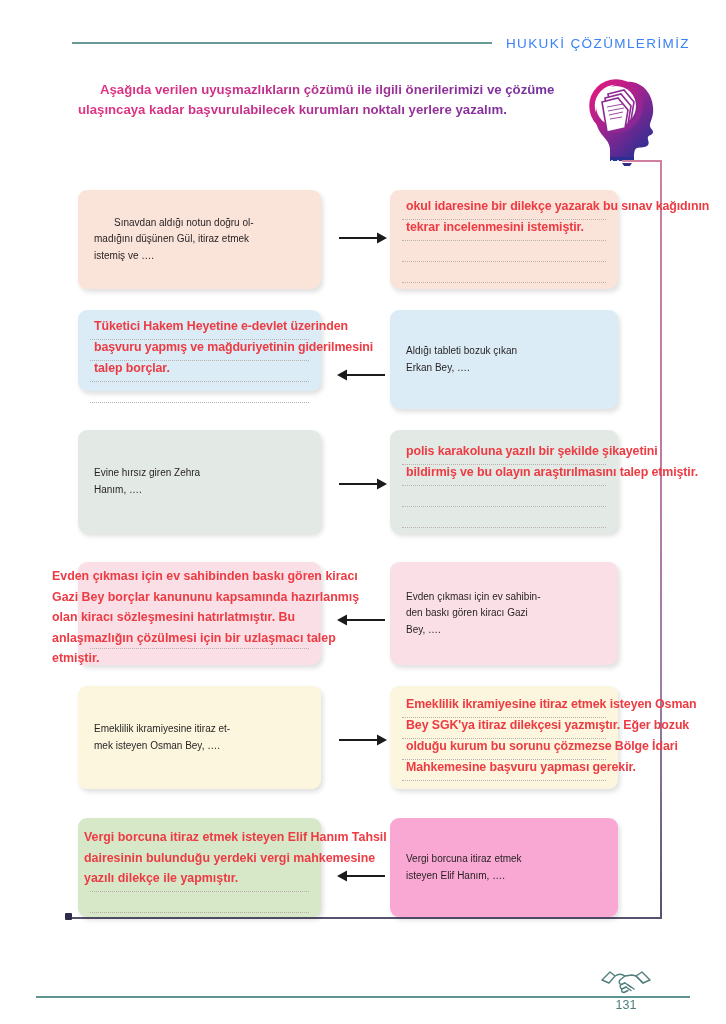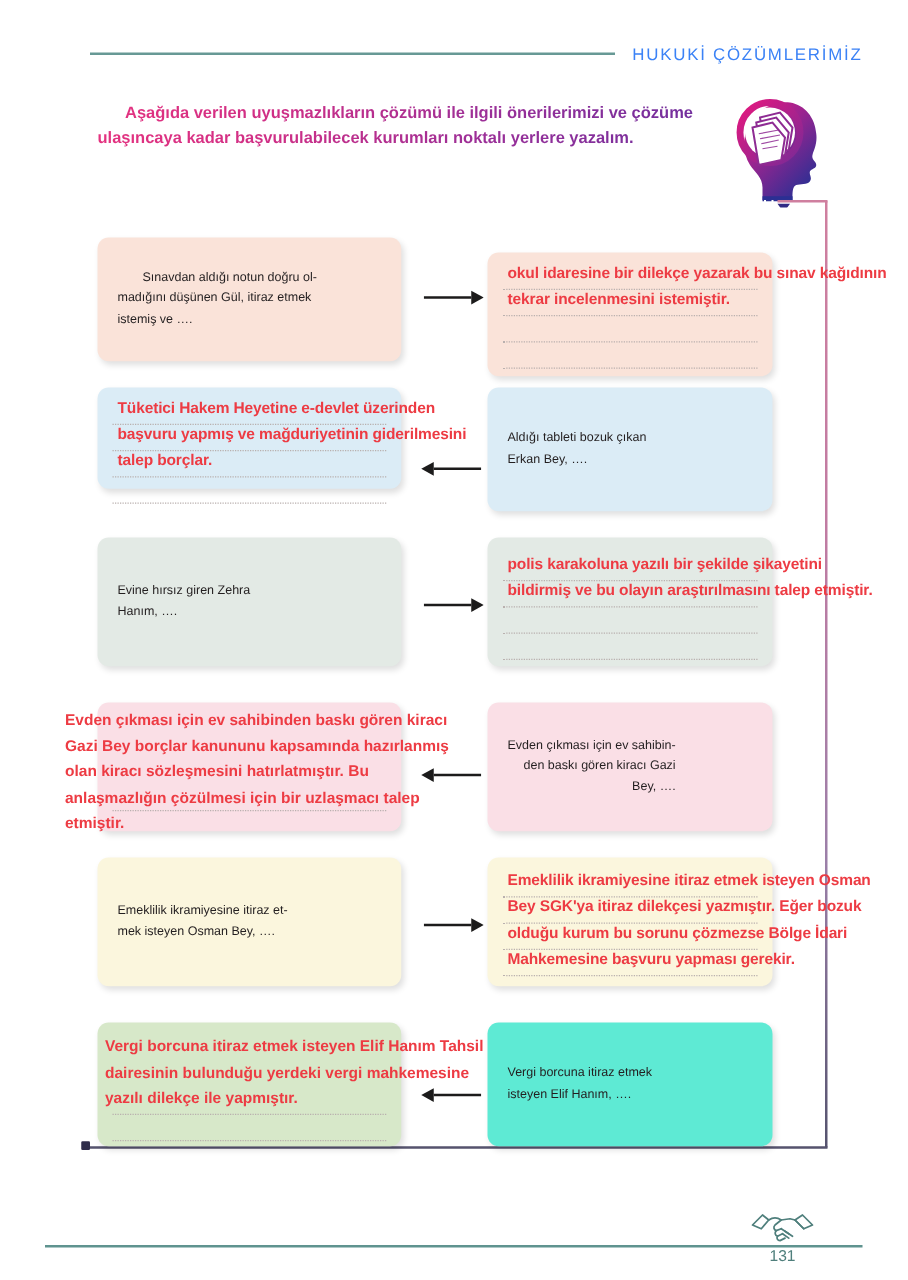--- a/index.html
+++ b/index.html
@@ -272,21 +272,21 @@
         <span class="noindent">madığını düşünen Gül, itiraz etmek</span><br>
         <span>istemiş ve ….</span>
       </div>
     </div>
     <div class="arrow" style="left:338px;top:38px;width:50px;">
       <svg width="48" height="14" viewBox="0 0 48 14">
           <line x1="0" y1="7" x2="38" y2="7" stroke="#1c1b1b" stroke-width="2"></line>
           <polygon points="38,1.5 48,7 38,12.5" fill="#1c1b1b"></polygon>
         </svg>
     </div>
-    <div class="card card-answer" style="left:390px;top:12px;width:228px;height:99px;background:#fae3d9;">
+    <div class="card card-answer" style="left:390px;top:0;width:228px;height:99px;background:#fae3d9;">
       <div class="rule-line">
           <span class="hand">okul idaresine bir dilekçe yazarak bu sınav kağıdının</span>
         </div>
       <div class="rule-line">
           <span class="hand">tekrar incelenmesini istemiştir.</span>
         </div>
       <div class="rule-line">
           <span class="hand"></span>
         </div>
       <div class="rule-line">
@@ -363,21 +363,21 @@
       <span>olan kiracı sözleşmesini hatırlatmıştır. Bu</span><br>
       <span>anlaşmazlığın çözülmesi için bir uzlaşmacı talep</span><br>
       <span>etmiştir.</span>
     </div>
     <div class="arrow" style="left:334px;top:48px;width:52px;">
       <svg width="50" height="14" viewBox="0 0 50 14">
           <line x1="12" y1="7" x2="50" y2="7" stroke="#1c1b1b" stroke-width="2"></line>
           <polygon points="12,1.5 2,7 12,12.5" fill="#1c1b1b"></polygon>
         </svg>
     </div>
-    <div class="card card-prompt" style="left:390px;top:0;width:228px;height:103px;background:#fadfe6;text-align:right;">
+    <div class="card card-prompt" style="left:390px;top:0;width:228px;height:103px;background:#fadfe6;">
       <div class="prompt-text noindent">
         <span>Evden çıkması için ev sahibin-</span><br>
         <span>den baskı gören kiracı Gazi</span><br>
         <span>Bey, ….</span>
       </div>
     </div>
   </div>
 
   <div class="row" style="top:686px;height:105px;">
     <div class="card card-prompt" style="left:78px;top:0;width:243px;height:103px;background:#fbf6dd;">
@@ -417,21 +417,21 @@
       <span>Vergi borcuna itiraz etmek isteyen Elif Hanım Tahsil</span><br>
       <span>dairesinin bulunduğu yerdeki vergi mahkemesine</span><br>
       <span>yazılı dilekçe ile yapmıştır.</span>
     </div>
     <div class="arrow" style="left:334px;top:48px;width:52px;">
       <svg width="50" height="14" viewBox="0 0 50 14">
           <line x1="12" y1="7" x2="50" y2="7" stroke="#1c1b1b" stroke-width="2"></line>
           <polygon points="12,1.5 2,7 12,12.5" fill="#1c1b1b"></polygon>
         </svg>
     </div>
-    <div class="card card-prompt" style="left:390px;top:0;width:228px;height:99px;background:#5eead4;">
+    <div class="card card-prompt" style="left:390px;top:0;width:228px;height:99px;background:#f9a8d4;">
       <div class="prompt-text noindent">
         <span>Vergi borcuna itiraz etmek</span><br>
         <span>isteyen Elif Hanım, ….</span>
       </div>
     </div>
   </div>
 
   <div class="footer-rule"></div>
   <div class="footer-icon">
     <svg viewBox="0 0 56 32" width="56" height="32" xmlns="http://www.w3.org/2000/svg" fill="none" stroke="#4f7f7c" stroke-width="1.4" stroke-linejoin="round" stroke-linecap="round">

